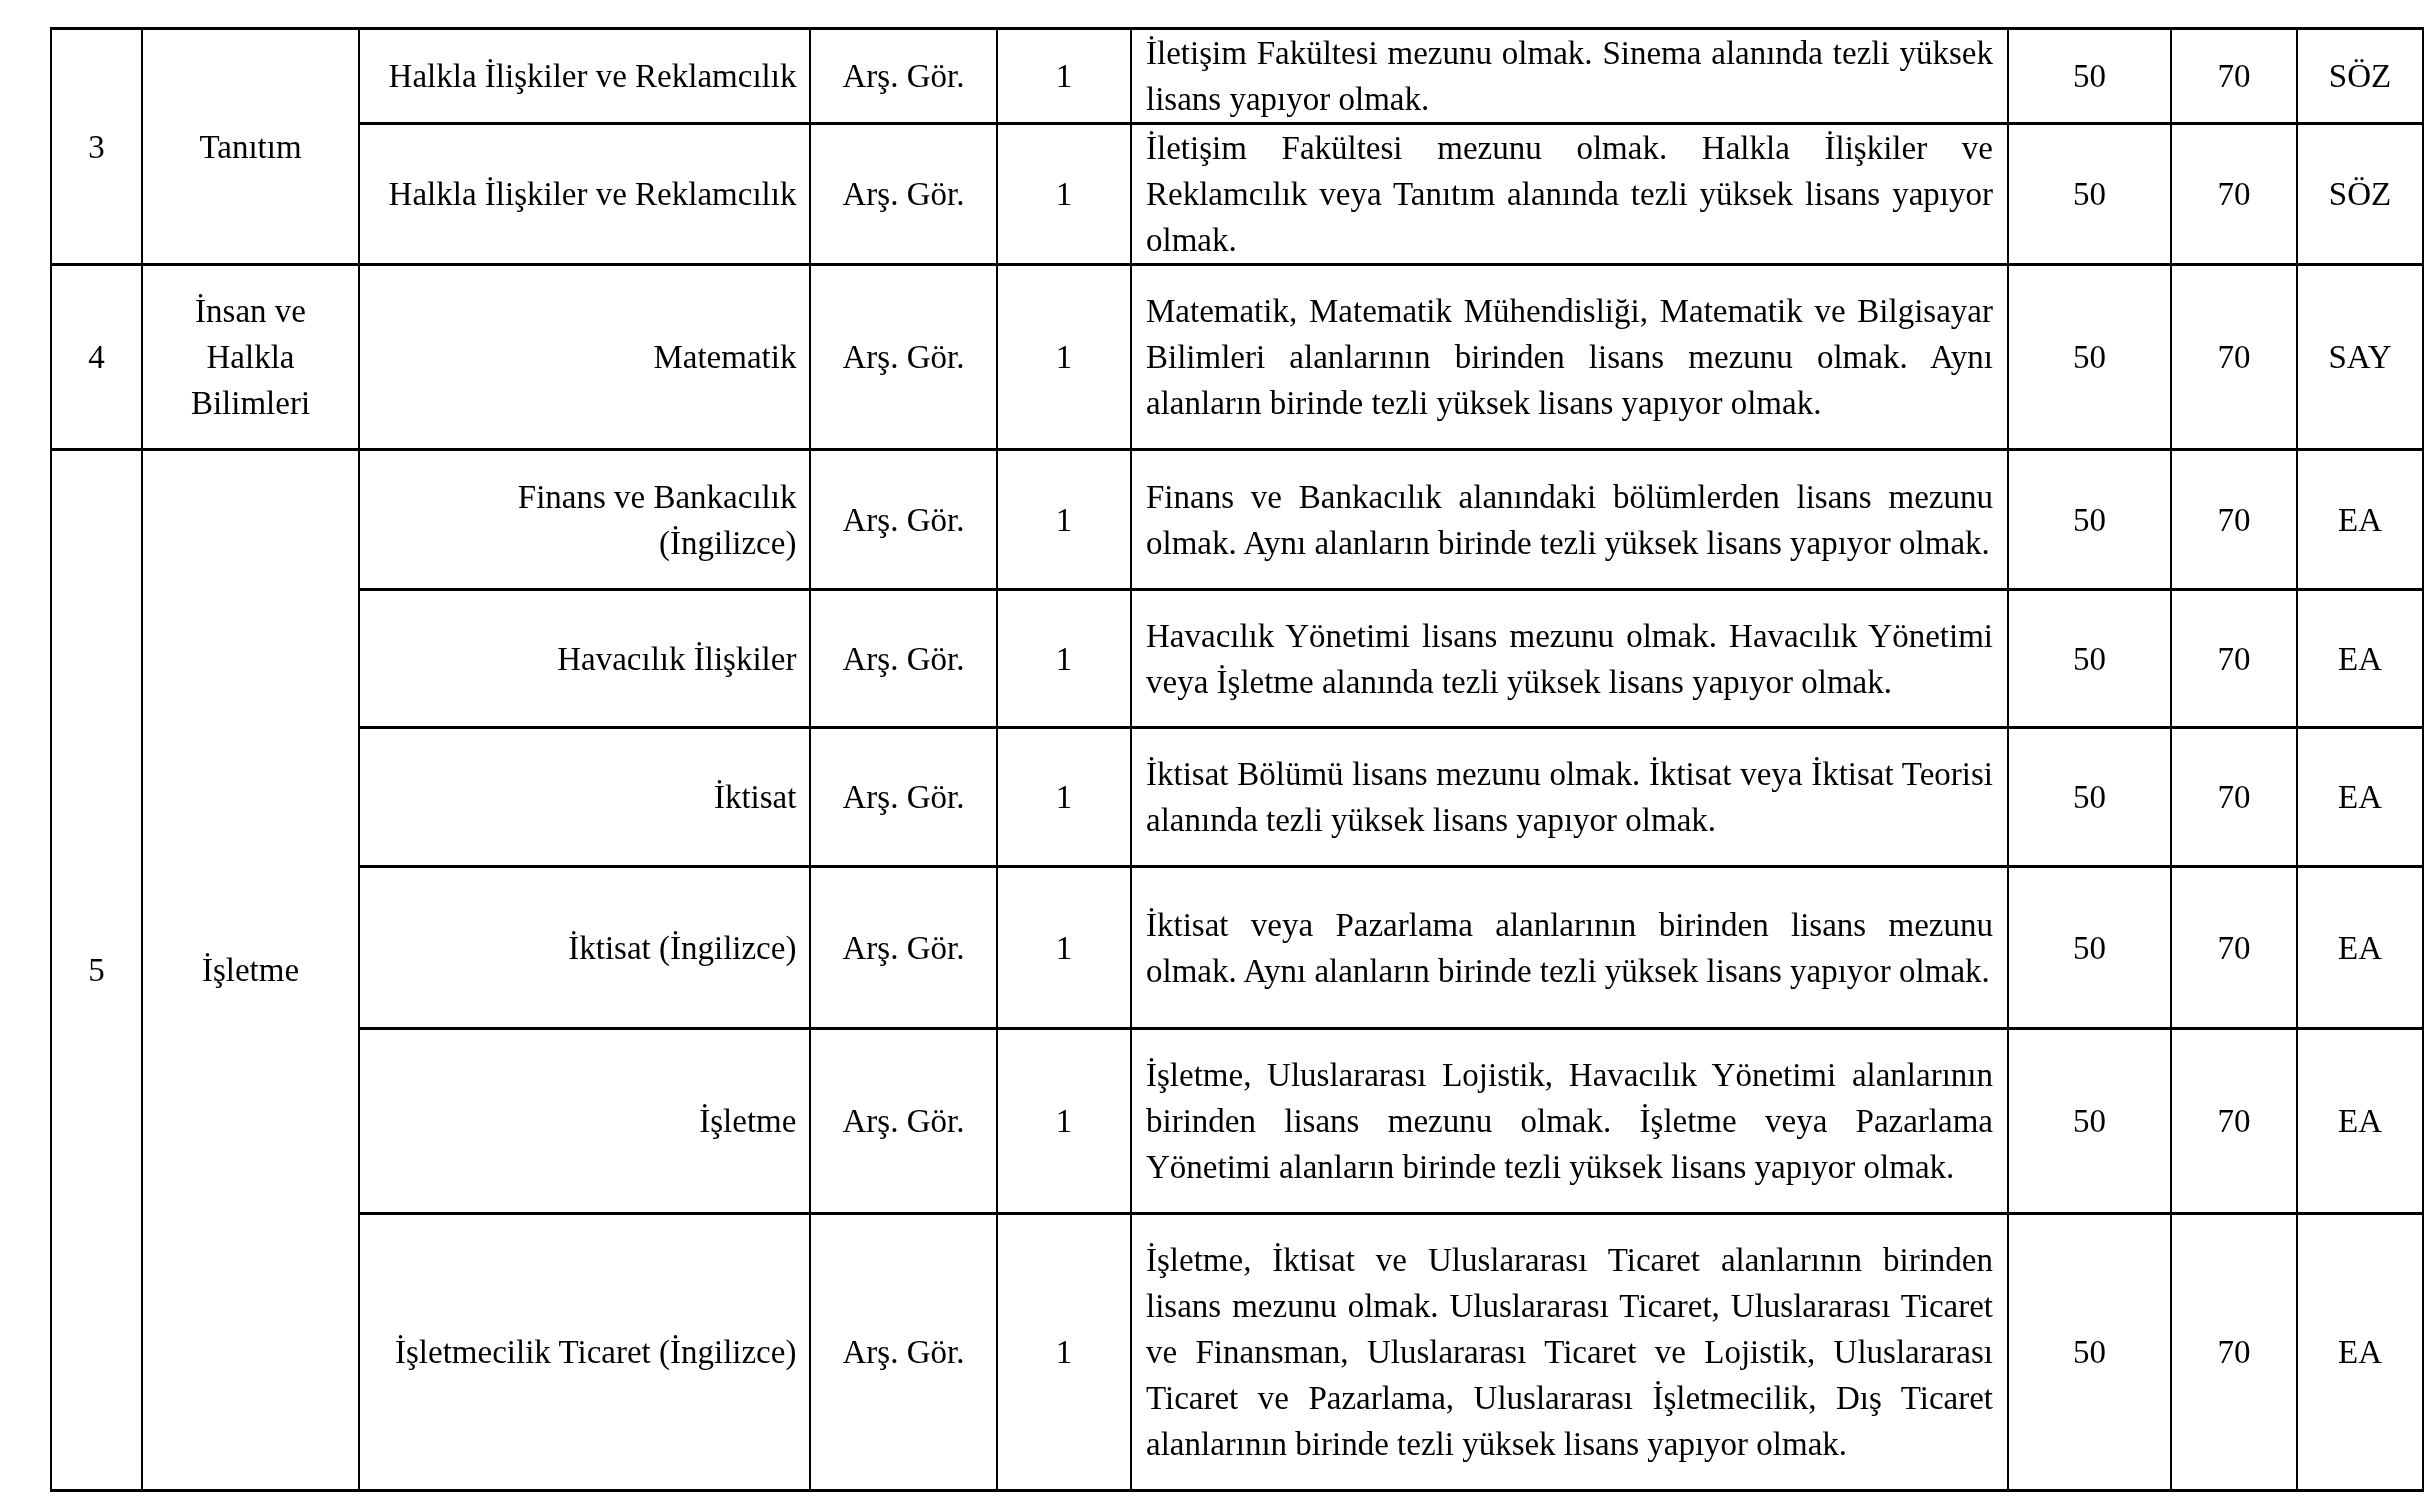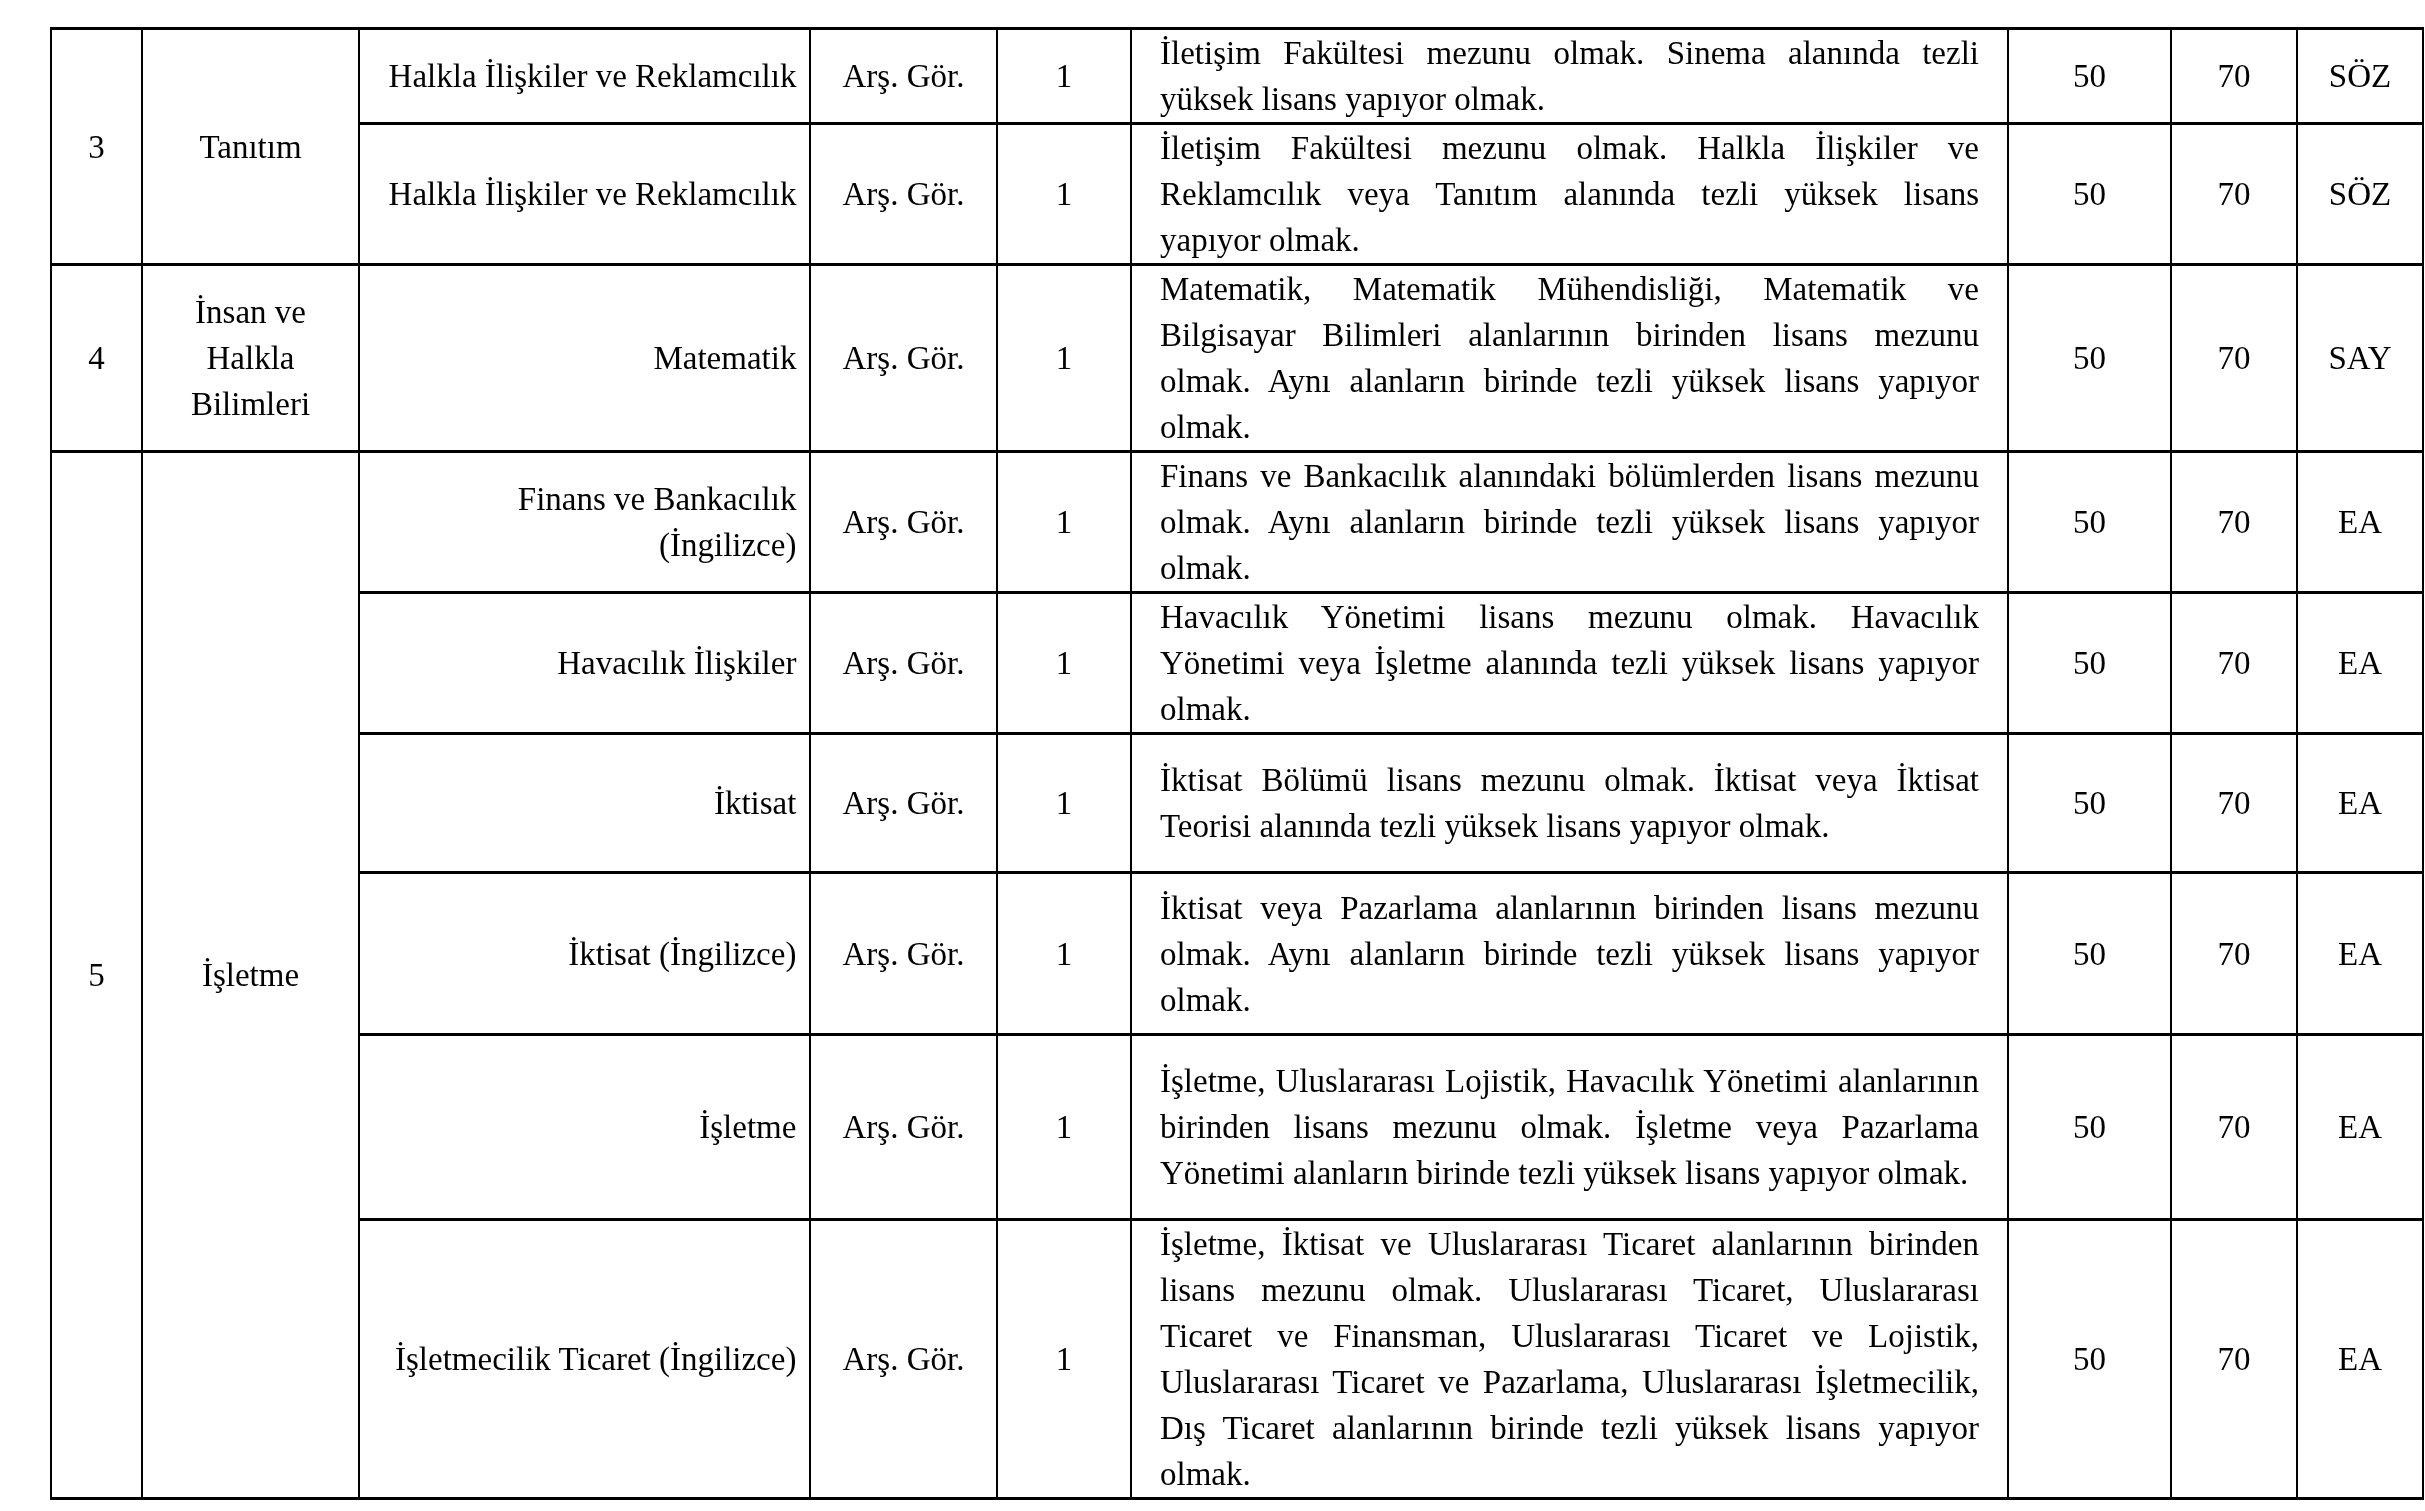--- a/index.html
+++ b/index.html
@@ -3,21 +3,21 @@
 <meta charset="utf-8">
 <style>
   html, body { margin:0; padding:0; background:#fff; }
   body { width:2426px; height:1512px; position:relative; overflow:hidden;
          font-family:"Liberation Serif", "DejaVu Serif", serif; color:#000; }
   table { position:absolute; left:50px; top:27px; border-collapse:collapse;
           table-layout:fixed; width:2371px; }
   td { border:2.4px solid #000; font-size:33px; line-height:46px; vertical-align:middle;
        padding:0 12.6px; text-align:center; }
   td.left { text-align:right; }
-  td.desc { text-align:justify; text-align-last:left; padding:0 28px; }
+  td.desc { text-align:justify; text-align-last:left; padding:0 14px; }
   col.c0 { width:91px; } col.c1 { width:217px; } col.c2 { width:451px; }
   col.c3 { width:187px; } col.c4 { width:134px; } col.c5 { width:877px; }
   col.c6 { width:163px; } col.c7 { width:126px; } col.c8 { width:126px; }
   .group-top td { border-top-width:3.9px; }
 </style>
 </head>
 <body>
 
 <table>
   <colgroup>

